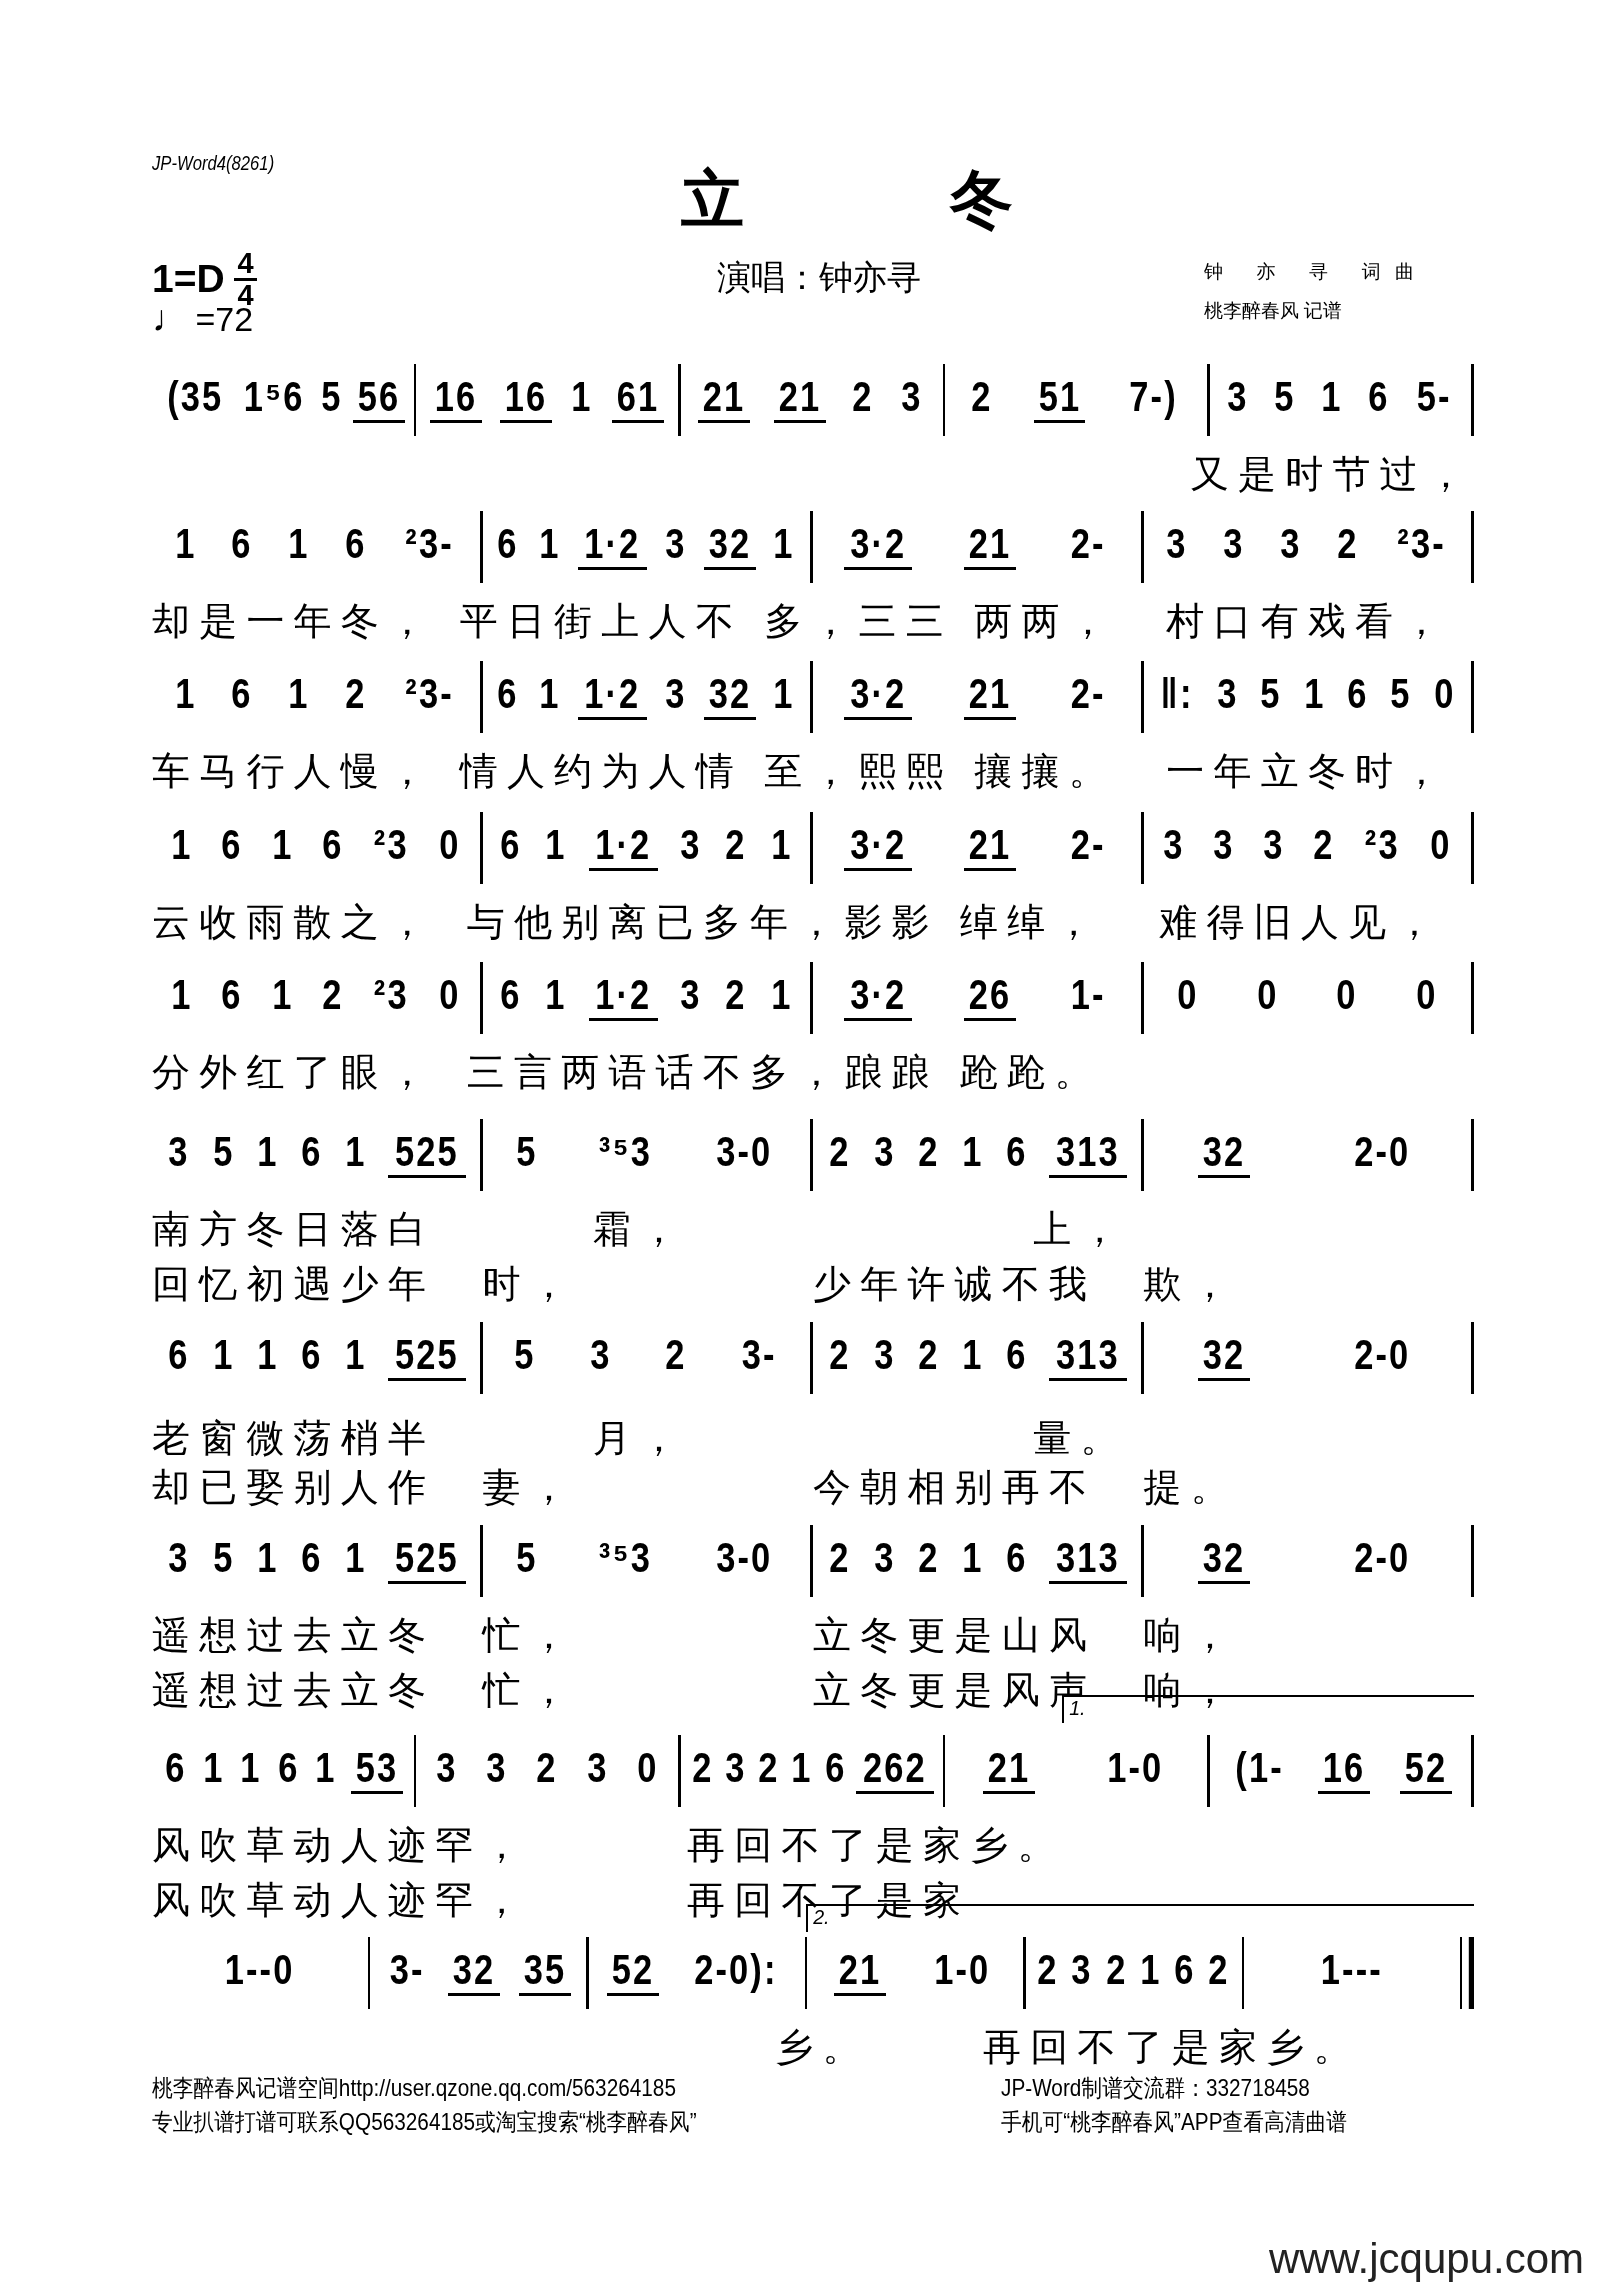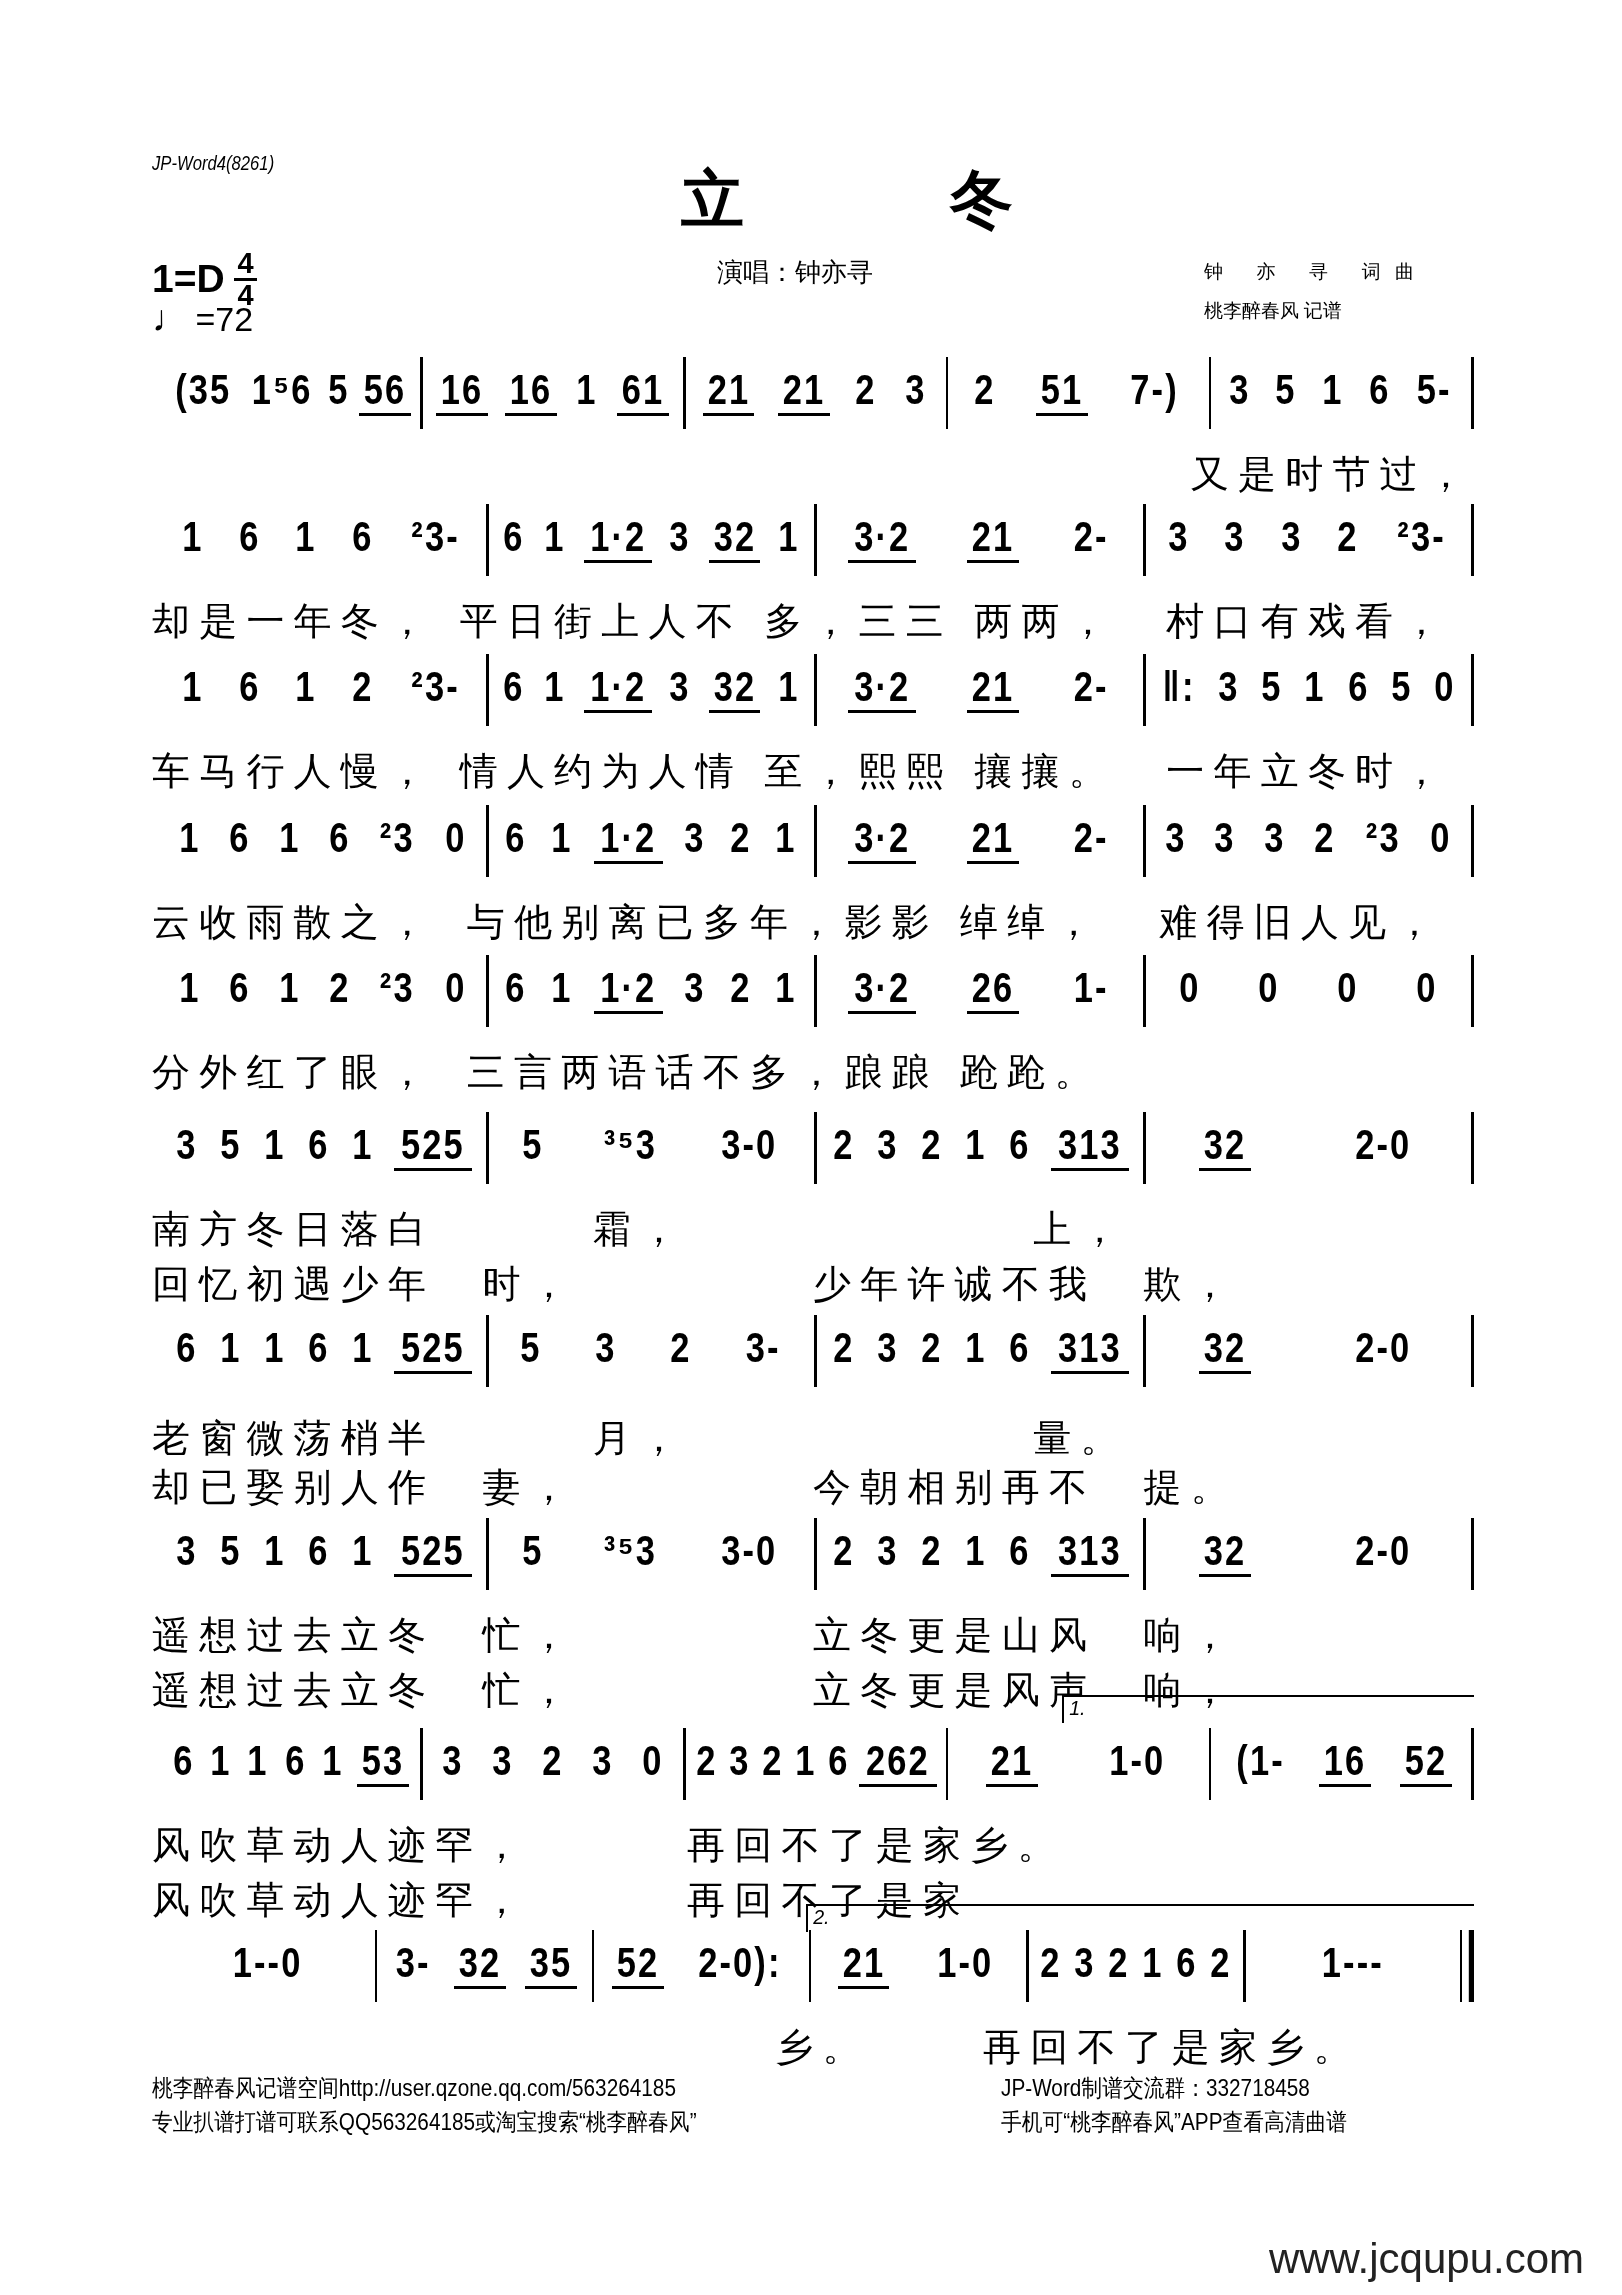--- a/index.html
+++ b/index.html
@@ -6,26 +6,26 @@
   body { width:1623px; height:2295px; position:relative; overflow:hidden;
          font-family:"Liberation Sans", "DejaVu Sans", sans-serif; color:#000; }
   .abs { position:absolute; }
   .software { left:152px; top:152px; font-size:19.6px; font-style:italic; transform:scaleX(0.85); transform-origin:left; }
   .title { left:681px; top:157px; font-family:"DejaVu Serif", serif; font-size:63px; font-weight:bold; letter-spacing:92px; }
   .key { left:152px; top:249px; font-size:39px; font-weight:bold; display:flex; align-items:center; gap:9.2px; }
   .timesig { display:inline-flex; flex-direction:column; align-items:center; font-size:29px; line-height:29px; }
   .timesig .bar { width:23.6px; height:2.6px; background:#000; }
   .tempo { left:152px; top:298px; font-size:34px; display:flex; align-items:center; gap:6.5px; }
   .quarter { font-size:37px; }
-  .singer { left:717px; top:255px; font-size:26px; }
+  .singer { left:717px; top:255px; font-size:34px; }
   .credits { left:1204px; top:252px; font-size:19px; line-height:39px;font-family:Liberation Serif, serif; }
   .credits div:first-child { letter-spacing:14.4px; }
 
   .row { position:absolute; left:152px; width:1322px; }
-  .staff { position:absolute; left:8px; right:0; height:79px; display:flex; align-items:flex-start; }
+  .staff { position:absolute; left:0; right:0; height:79px; display:flex; align-items:flex-end; }
   .measure { display:flex; align-items:flex-end; justify-content:space-around; flex:1; height:72px; padding:0 5.2px; }
   .barline { width:2.6px; background:#000; height:72px; flex:0 0 2.6px; }
   .barline.final { width:9.2px; border-left:2px solid #000; background:transparent; box-shadow:inset -5.2px 0 0 #000; flex:0 0 11.8px;}
   .group { display:inline-flex; flex-direction:column; align-items:center; font-size:42px; font-weight:bold; line-height:46px; position:relative; padding-bottom:15.7px; }
   .group .digits { letter-spacing:2.6px; transform:scaleX(0.82); }
   .group.u1::after { content:""; position:absolute; left:0; right:0; bottom:13px; height:3.3px; background:#000; }
   .lyrics { position:absolute; left:0; right:0; font-family:"DejaVu Serif", serif; font-size:38px; letter-spacing:9.2px; white-space:pre; }
   .volta { position:absolute; border-top:2.6px solid #000; border-left:2px solid #000; height:26px; font-size:19.6px; font-style:italic; padding-left:5.2px; }
   .footer { font-size:23.6px; line-height:34px; transform:scaleX(0.88); transform-origin:left; }
   .watermark { right:39px; bottom:11.8px; font-size:42px; color:#222; }

